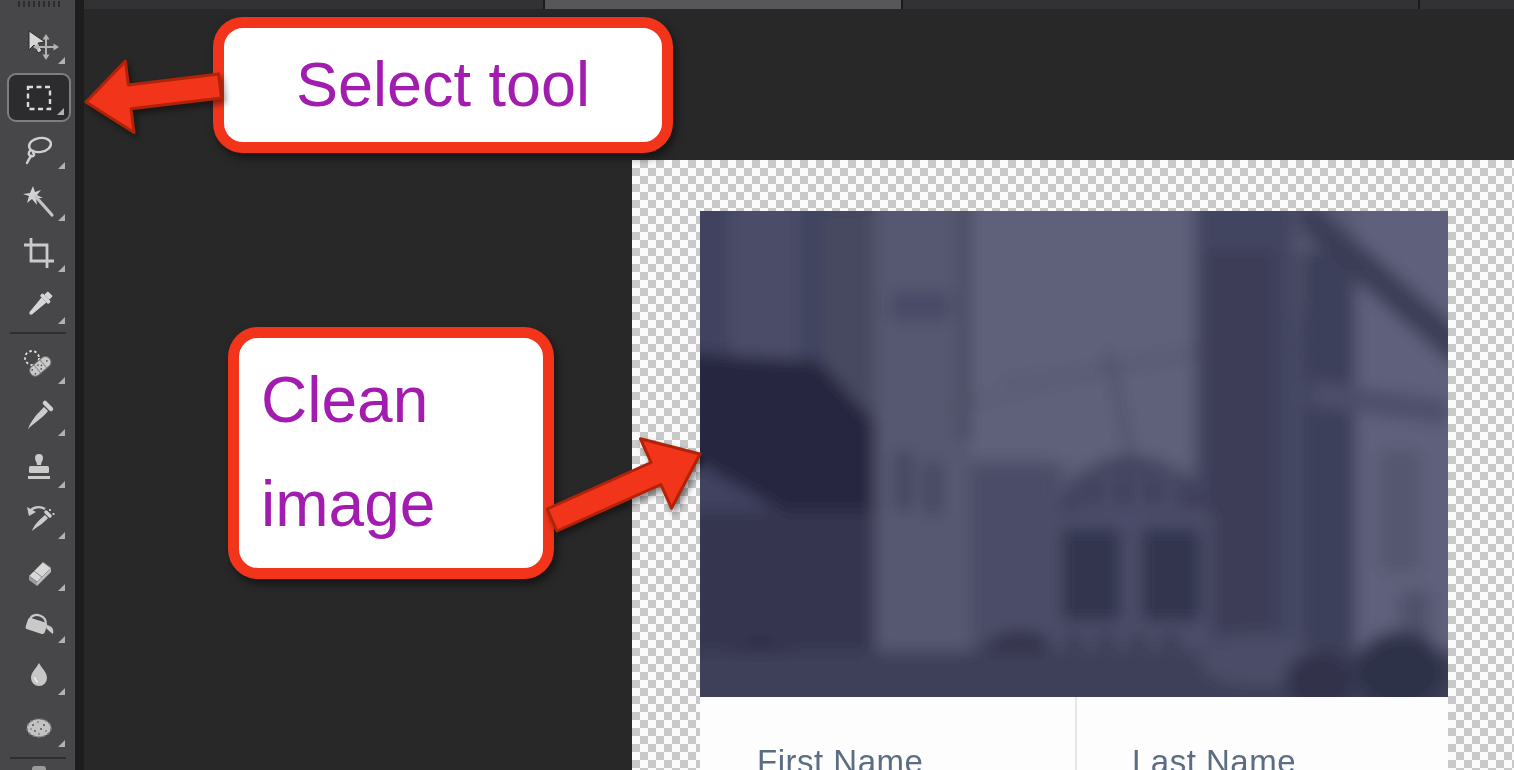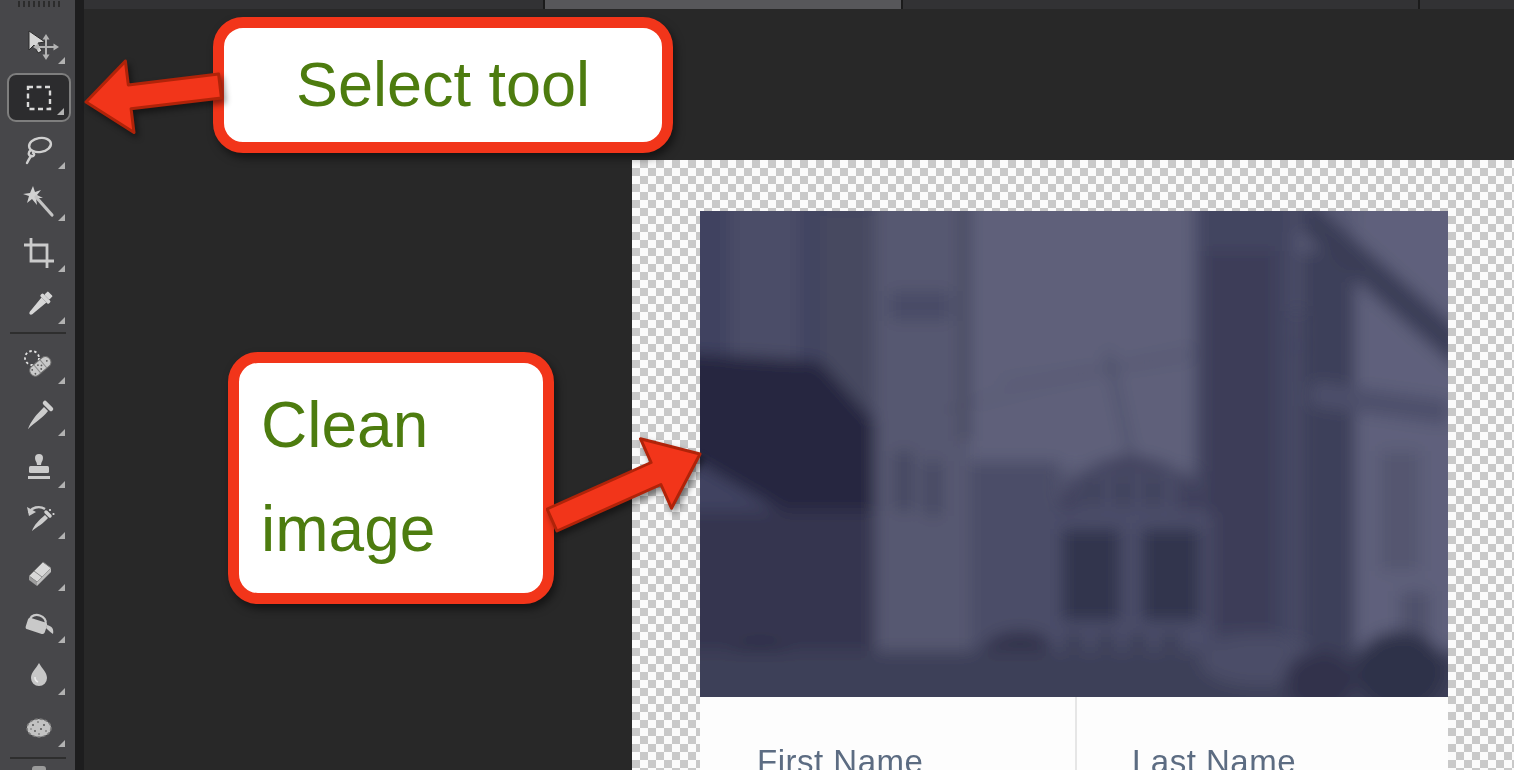--- a/index.html
+++ b/index.html
@@ -33,24 +33,24 @@
     background:repeating-conic-gradient(#c9c9c9 0% 25%, #fbfbfb 0% 50%) 0 0 / 16px 16px;}
   .photo{position:absolute;left:700px;top:211px;width:748px;height:486px;overflow:hidden;}
   .photo svg{display:block;}
   .design-panel{position:absolute;left:700px;top:697px;width:748px;height:90px;background:#fdfdfd;}
   .panel-divider{position:absolute;left:375px;top:0;bottom:0;width:2px;background:#e6e6e6;}
   .field-label{position:absolute;top:46px;font-size:33px;font-weight:300;letter-spacing:.5px;color:#5c6c82;white-space:nowrap;}
   .field-label.first{left:57px;}
   .field-label.last{left:432px;}
   
   .callout{position:absolute;background:#ffffff;border:11px solid #f2351a;border-radius:30px;
-    box-shadow:3px 5px 9px rgba(0,0,0,.5);box-sizing:border-box;color:#4d7c0f;}
+    box-shadow:3px 5px 9px rgba(0,0,0,.5);box-sizing:border-box;color:#a21caf;}
   .callout.select{left:213px;top:17px;width:460px;height:136px;
     font-size:63px;text-align:center;line-height:112px;}
-  .callout.clean{left:228px;top:352px;width:326px;height:252px;
+  .callout.clean{left:228px;top:327px;width:326px;height:252px;
     font-size:64px;line-height:104px;padding:10px 10px 0 22px;}
   .arrow-svg{position:absolute;filter:drop-shadow(3px 4px 3px rgba(0,0,0,.45));}
   .arrow-svg.left{left:74px;top:52px;}
   .arrow-svg.right{left:546px;top:412px;}
 </style>
 </head>
 <body>
 
 <div class="tab-strip">
   <div class="tab-selected"></div>

